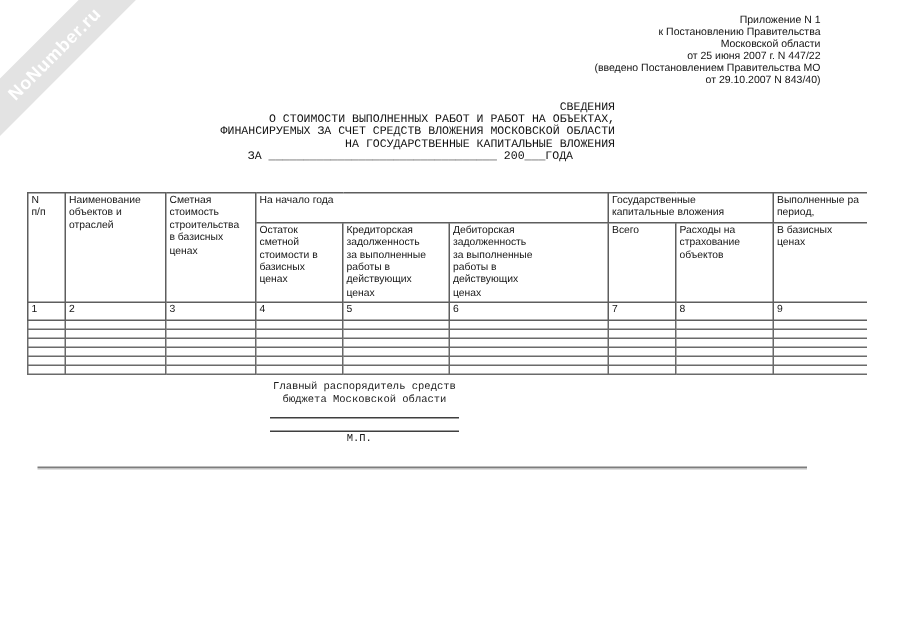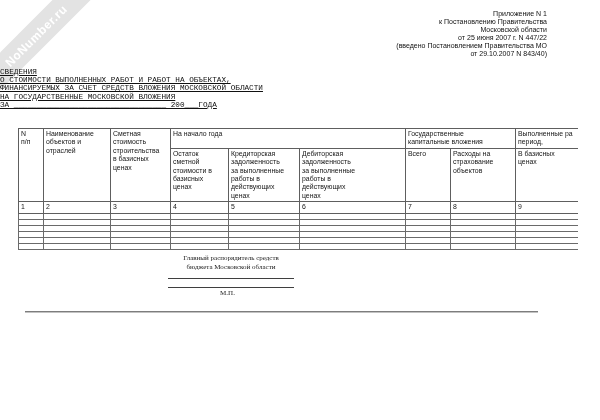--- a/index.html
+++ b/index.html
@@ -15,24 +15,23 @@
     font-family:"Liberation Sans", sans-serif; font-weight:bold;
     font-size:12px; color:#ffffff; letter-spacing:0.5px;
   }
   
   .appendix {
     position:absolute; top:10px; right:53px; text-align:right;
     font-size:7px; line-height:8px; color:#111;
   }
   
   .title-block {
-    position:absolute; top:68px; left:0; width:410px; text-align:left;
+    position:absolute; top:68px; left:0; width:410px; text-align:right;
     font-family:"Liberation Mono", monospace; font-size:7.7px; line-height:8.2px;
     color:#111;
-    text-decoration:underline;
   }
   .title-block .period-line { padding-right:28px; white-space:pre; }
   .title-block .subnote { padding-right:66px; }
   
   .doc-table {
     position:absolute; left:18px; top:128px;
     border-collapse:collapse; table-layout:fixed;
     font-size:6.9px; line-height:8.4px; color:#151515;
   }
   .doc-table th, .doc-table td {
@@ -41,22 +40,22 @@
   }
   .doc-table .no-r { border-right:none; }
   .doc-table .pre { white-space:pre; }
   tr.r-group  { height:14px; }
   tr.r-sub    { height:52px; }
   tr.r-num    { height:10px; }
   tr.r-data   { height:6px; }
   tr.r-data td { padding:0; border-color:#6a6a6a; }
   
   .signature {
-    position:absolute; left:168px; top:254px; width:126px;
-    font-family:Liberation Serif, serif; font-size:7px; line-height:9px;
+    position:absolute; left:180px; top:254px; width:126px;
+    font-family:Liberation Mono, monospace; font-size:7px; line-height:9px;
     color:#1a1a1a; text-align:center;
   }
   .sig-line1 { white-space:nowrap; }
   .sig-rule  { border-top:1px solid #3f3f3f; }
   .sig-rule-1 { margin-top:6px; }
   .sig-rule-2 { margin-top:8px; }
   .sig-stamp { text-align:center; padding-right:7px; margin-top:1px; }
   
   .footer-rule {
     position:absolute; left:25px; top:311px; width:513px; height:0;
@@ -76,21 +75,21 @@
   <div>Московской области</div>
   <div>от 25 июня 2007 г. N 447/22</div>
   <div>(введено Постановлением Правительства МО</div>
   <div>от 29.10.2007 N 843/40)</div>
 </div>
 
 <div class="title-block">
   <div>СВЕДЕНИЯ</div>
   <div>О СТОИМОСТИ ВЫПОЛНЕННЫХ РАБОТ И РАБОТ НА ОБЪЕКТАХ,</div>
   <div>ФИНАНСИРУЕМЫХ ЗА СЧЕТ СРЕДСТВ ВЛОЖЕНИЯ МОСКОВСКОЙ ОБЛАСТИ</div>
-  <div>НА ГОСУДАРСТВЕННЫЕ МОСКОВСКОЙ ВЛОЖЕНИЯ</div>
+  <div>НА ГОСУДАРСТВЕННЫЕ КАПИТАЛЬНЫЕ ВЛОЖЕНИЯ</div>
   <div class="period-line">ЗА _________________________________ 200___ГОДА</div>
 </div>
 
 <table class="doc-table">
   <colgroup>
     <col style="width:25px">
       <col style="width:67px">
       <col style="width:60px">
     <col style="width:58px">
       <col style="width:71px">

